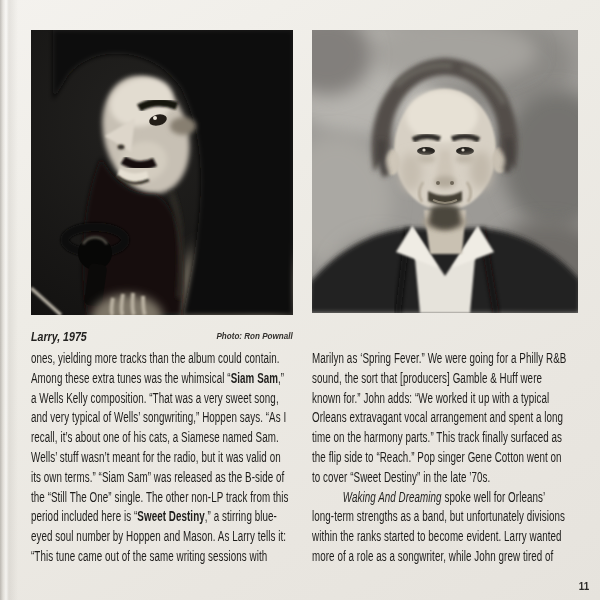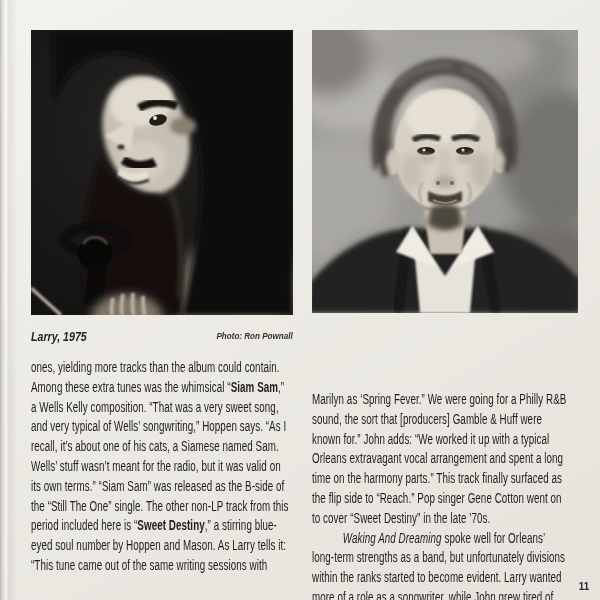--- a/index.html
+++ b/index.html
@@ -27,23 +27,23 @@
   .caprow-left  { left:31px;  width:262px; }
   .caprow-right { left:312px; width:266px; }
   .caption {
     display:inline-block; font-style:italic; font-weight:bold; font-size:12.5px;
     color:#232220; transform:scaleX(.85); transform-origin:0 50%; white-space:nowrap;
   }
   .credit {
     display:inline-block; font-style:italic; font-weight:bold; font-size:9.5px;
     color:#33312e; transform:scaleX(.85); transform-origin:100% 50%; white-space:nowrap;
   }
-  .col { position:absolute; top:358px; }
+  .col { position:absolute; top:349px; }
   .col-left  { left:31px;  width:264px; }
-  .col-right { left:312px; width:268px;margin-top:32px; }
+  .col-right { left:312px; width:268px; }
   .col-inner { width:430px; transform:scaleX(.7); transform-origin:0 0; }
   .line {
     white-space:nowrap; font-size:14px; line-height:19.8px;
     color:#1d1c1a; letter-spacing:.1px;
   }
   .line .b { font-weight:bold; }
   .line .i { font-style:italic; }
   .line.indent { padding-left:44px; }
   .page-number {
     position:absolute; top:580px; right:11px; font-size:11.5px; font-weight:bold;

